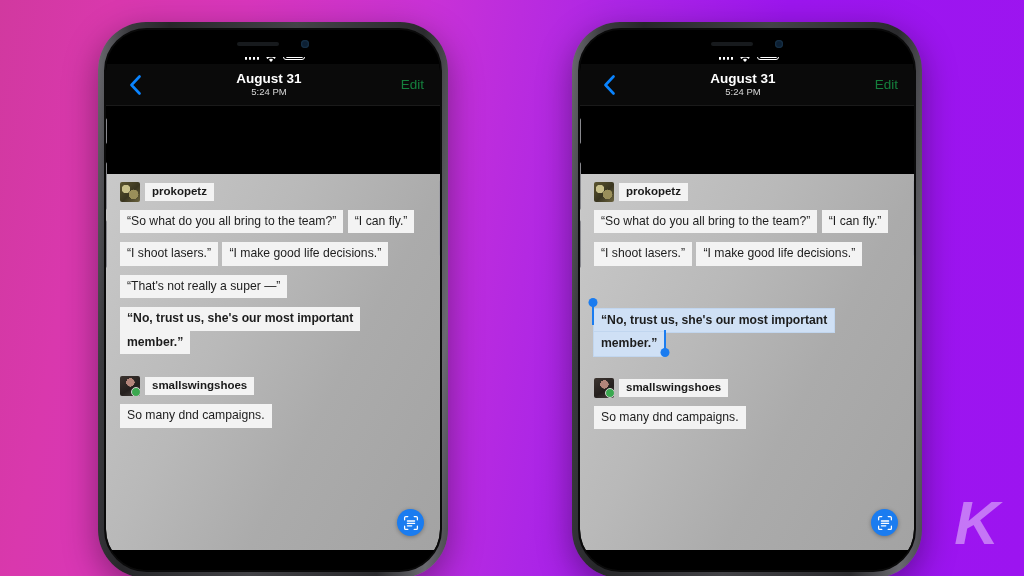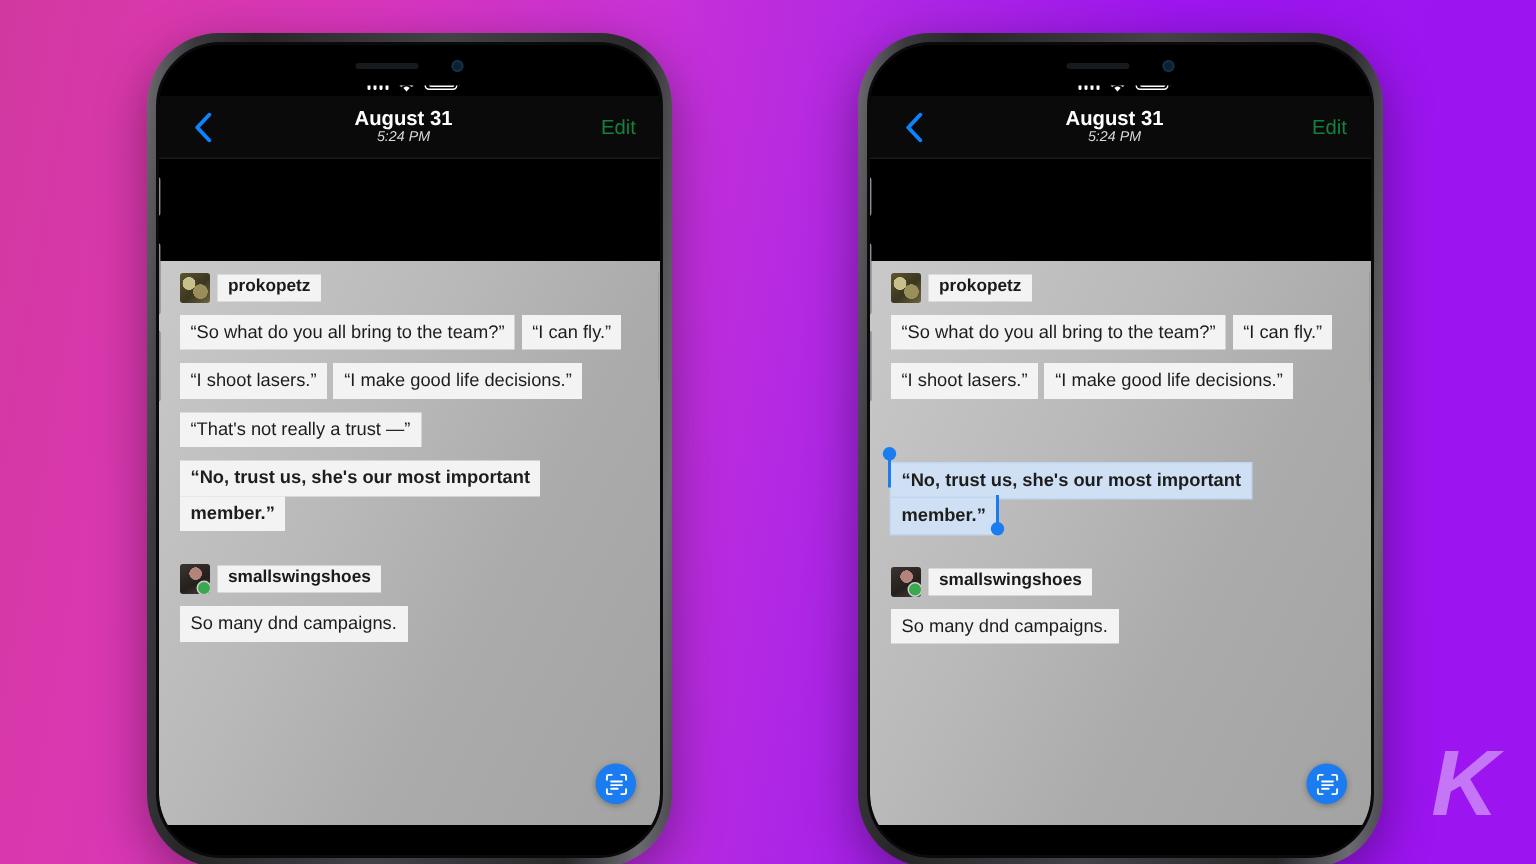--- a/index.html
+++ b/index.html
@@ -185,21 +185,21 @@
     justify-content: center;
     color: #0a84ff;
   }
   .nav-center {
     flex: 1;
     text-align: center;
     color: #fff;
     line-height: 1.15;
   }
   .nav-title { font-size: 13.5px; font-weight: 600; }
-  .nav-sub   { font-size: 9.5px; color: #d8d8d8; margin-top: 1px; font-style: italic; }
+  .nav-sub   { font-size: 9.5px; color: #d8d8d8; margin-top: 1px; }
   .nav-edit {
     color: #15803d;
     font-size: 13.5px;
     width: 34px;
     text-align: right;
   }
 
   
   .black-gap { background: #000; height: 68px; }
 
@@ -419,21 +419,21 @@
             <div class="user-row">
               <div class="avatar a1"></div>
               <div class="uname">prokopetz</div>
             </div>
 
             <div>
               <div class="msg">“So what do you all bring to the team?”</div>
               <div class="msg">“I can fly.”</div>
               <div class="msg">“I shoot lasers.”</div>
               <div class="msg">“I make good life decisions.”</div>
-              <div class="msg">“That's not really a trust —”</div>
+              <div class="msg">“That's not really a super —”</div>
 
               <div class="msg-group">
                 <div class="line">“No, trust us, she's our most important</div>
                 <div class="line">member.”</div>
               </div>
             </div>
 
             <div class="spacer"></div>
 
             <div class="user-row">

